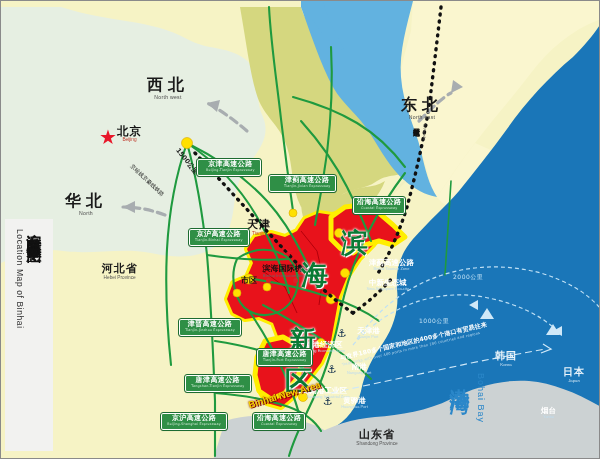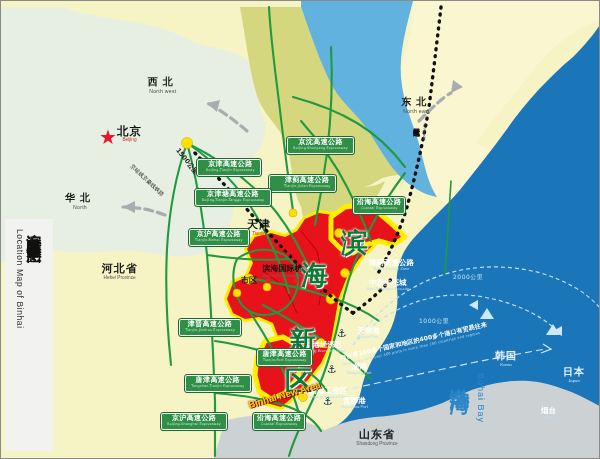--- a/index.html
+++ b/index.html
@@ -15,21 +15,21 @@
          font-weight:bold;color:#111;letter-spacing:2px;line-height:1.12;
          margin-top:2px;padding-right:1px;}
   .sb-en{writing-mode:vertical-rl;font-size:8.5px;color:#333;letter-spacing:.6px;
          margin-top:10px;font-family:"Liberation Sans",sans-serif;}
   .lbl{position:absolute;z-index:30;white-space:nowrap;line-height:1.05;
        text-align:center;pointer-events:none;}
   .lbl .cn{display:block;font-weight:bold;}
   .lbl .en{display:block;font-family:"Liberation Sans",sans-serif;
            transform:scale(.86);transform-origin:center;}
   
-  .dir .cn{font-size:10px;color:#1a1a1a;letter-spacing:5px;}
+  .dir .cn{font-size:16px;color:#1a1a1a;letter-spacing:5px;}
   .dir .en{font-size:6px;color:#4b4b4b;letter-spacing:.3px;}
   .prov .cn{font-size:11px;color:#1a1a1a;letter-spacing:1px;}
   .prov .en{font-size:5.5px;color:#555;}
   .city .cn{font-size:11px;color:#111;letter-spacing:1px;}
   .city .en{font-size:5.5px;color:#c0392b;}
   .capital .cn{font-size:11.5px;color:#111;letter-spacing:1px;}
   .capital .en{font-size:5.5px;color:#c0392b;}
   .small-dark .cn{font-size:8px;color:#111;}
   .small-dark .en{font-size:5px;color:#666;}
   
@@ -318,36 +318,28 @@
     </div>
     <div class="lbl sea-sm" style="left:302px;top:386px;">
       <span class="cn">南港工业区</span>
       <span class="en">Nangang Industrial Zone</span>
     </div>
     <div class="lbl sea-sm" style="left:338px;top:396px;">
       <span class="cn">黄骅港</span>
       <span class="en">Huanghua Port</span>
     </div>
 
-    <div class="plate" style="left:286px;top:136px;">
-      <span class="cn">京沈高速公路</span>
-      <span class="en">Beijing-Shenyang Expressway</span>
-    </div>
     <div class="plate" style="left:196px;top:158px;padding-left:6px;">
       <span class="cn">京津高速公路</span>
       <span class="en">Beijing-Tianjin Expressway</span>
     </div>
     <div class="plate" style="left:268px;top:174px;padding-left:12px;">
       <span class="cn">津蓟高速公路</span>
       <span class="en">Tianjin-Jixian Expressway</span>
     </div>
-    <div class="plate" style="left:194px;top:188px;">
-      <span class="cn">京津塘高速公路</span>
-      <span class="en">Beijing-Tianjin-Tanggu Expressway</span>
-    </div>
     <div class="plate" style="left:352px;top:196px;">
       <span class="cn">沿海高速公路</span>
       <span class="en">Coastal Expressway</span>
     </div>
     <div class="plate" style="left:188px;top:228px;">
       <span class="cn">京沪高速公路</span>
       <span class="en">Tianjin-Binhai Expressway</span>
     </div>
     <div class="plate" style="left:178px;top:318px;">
       <span class="cn">津晋高速公路</span>

